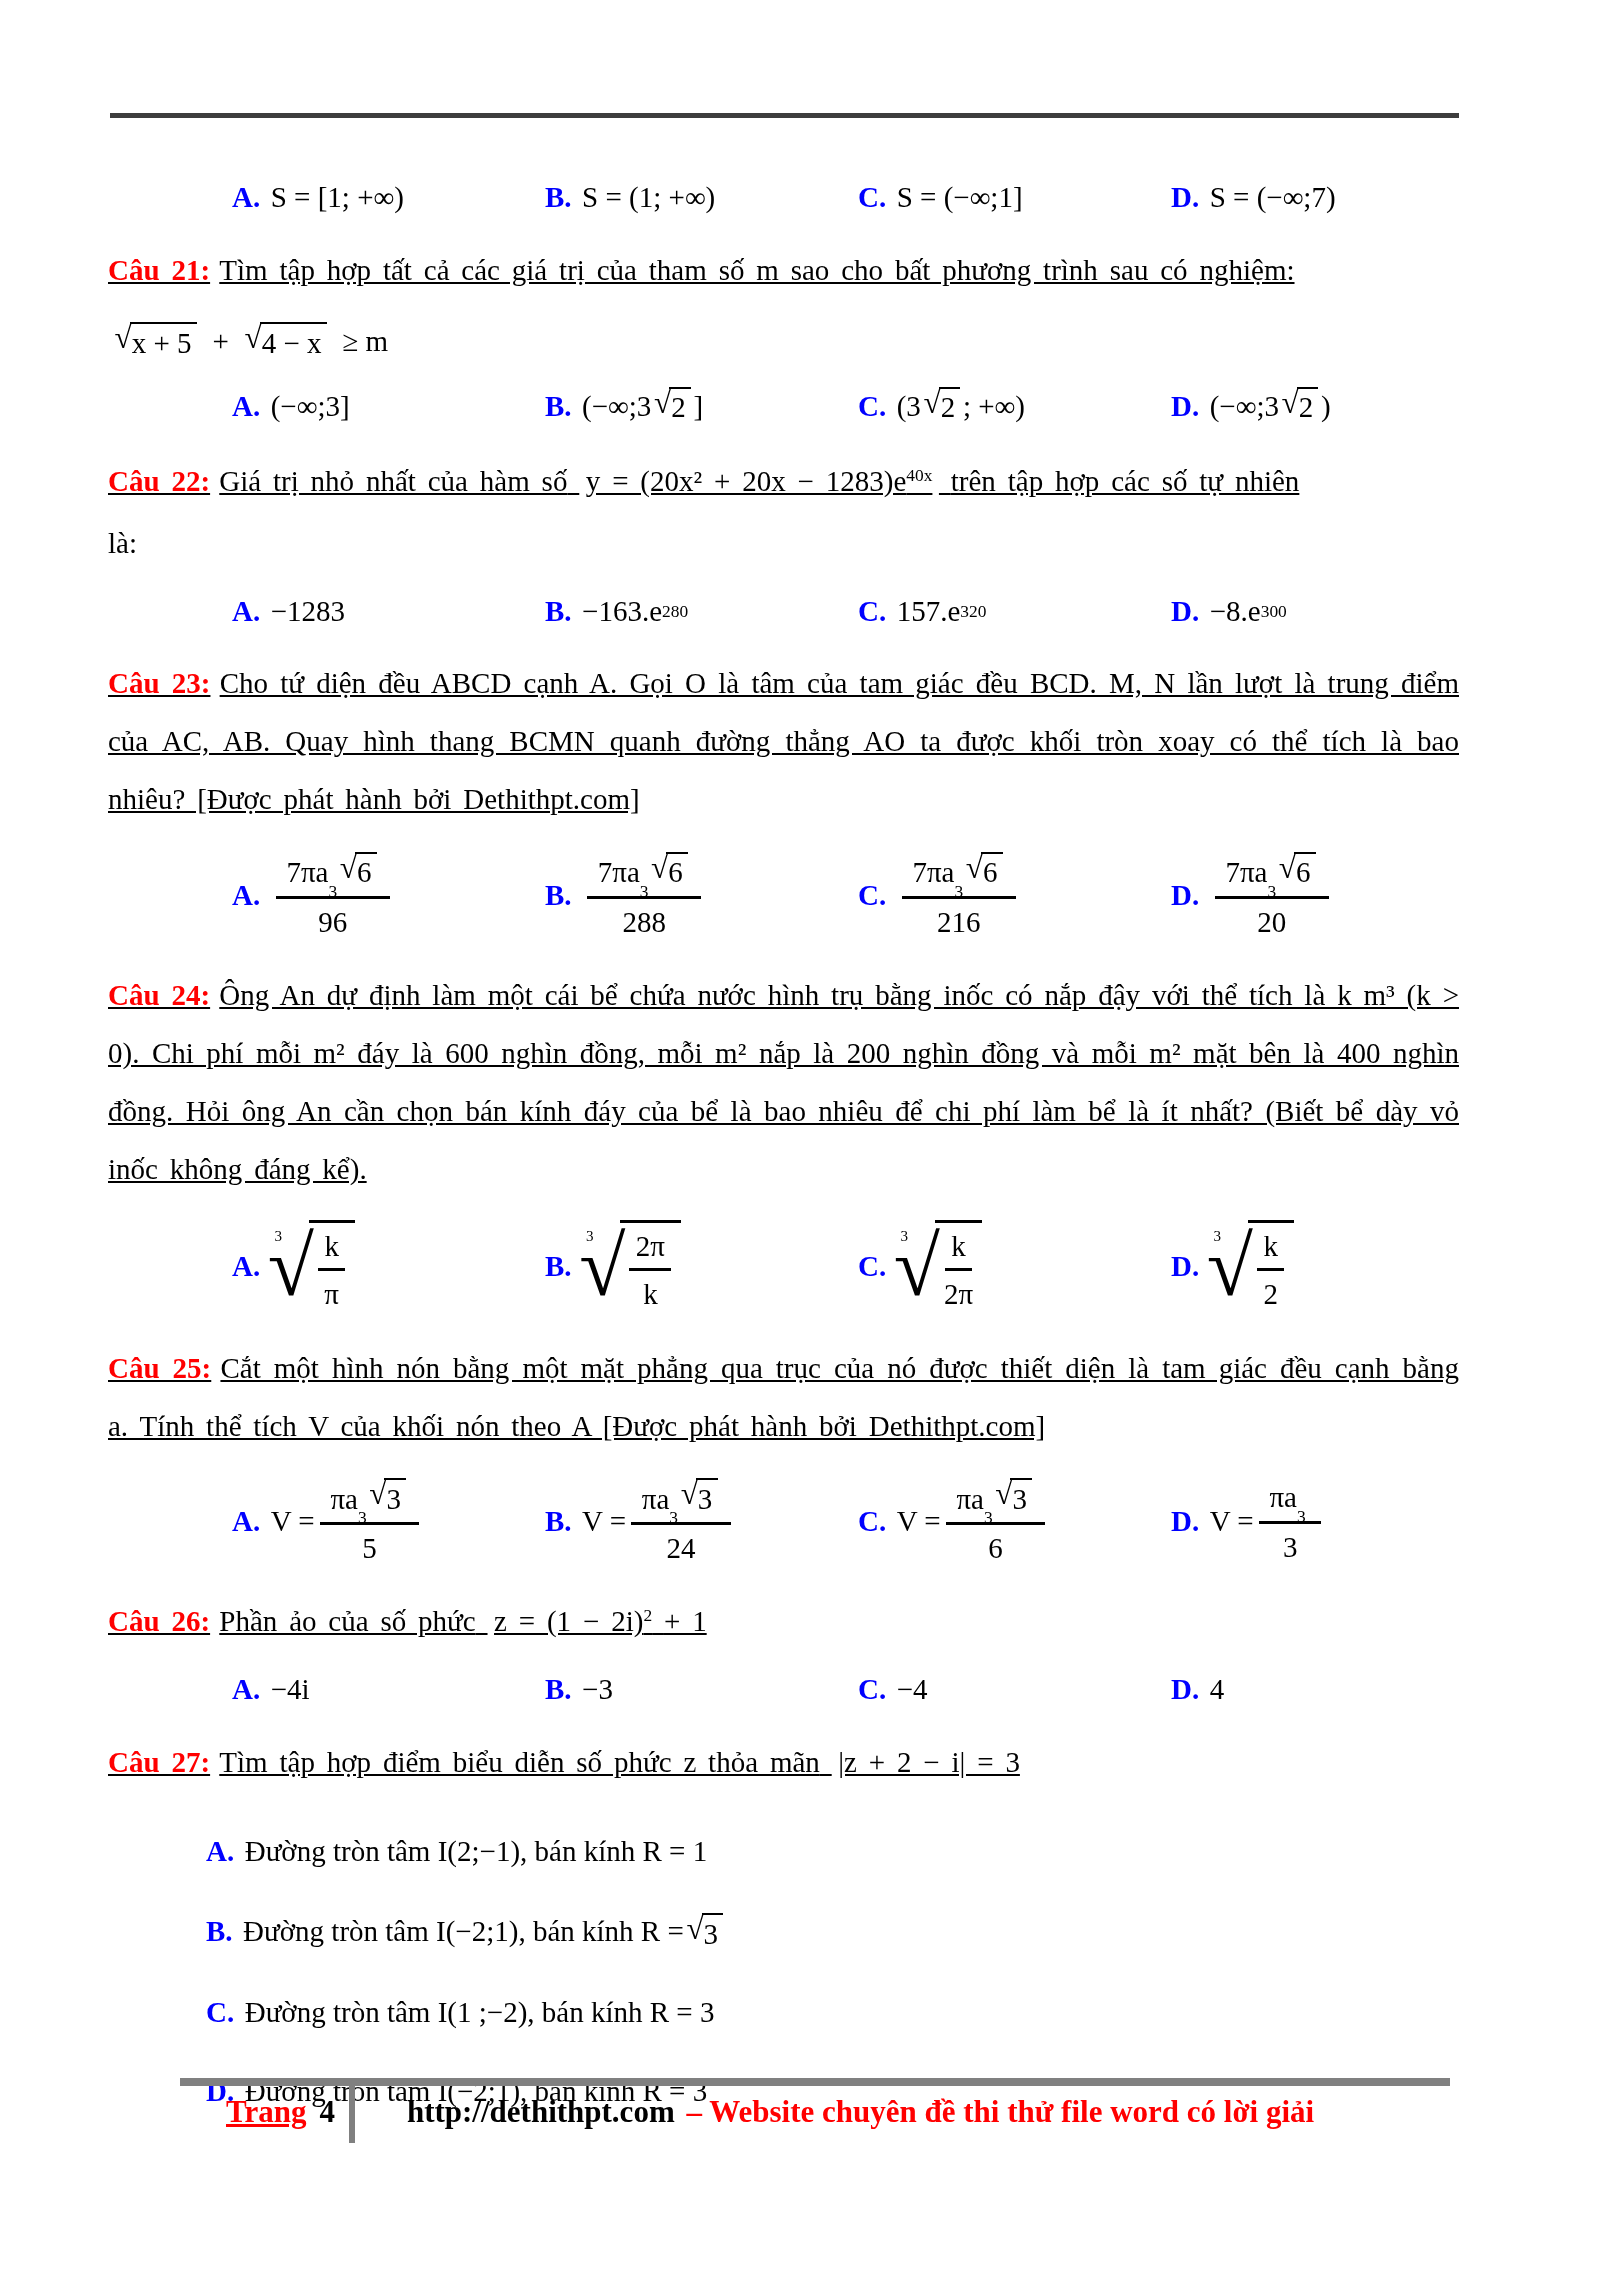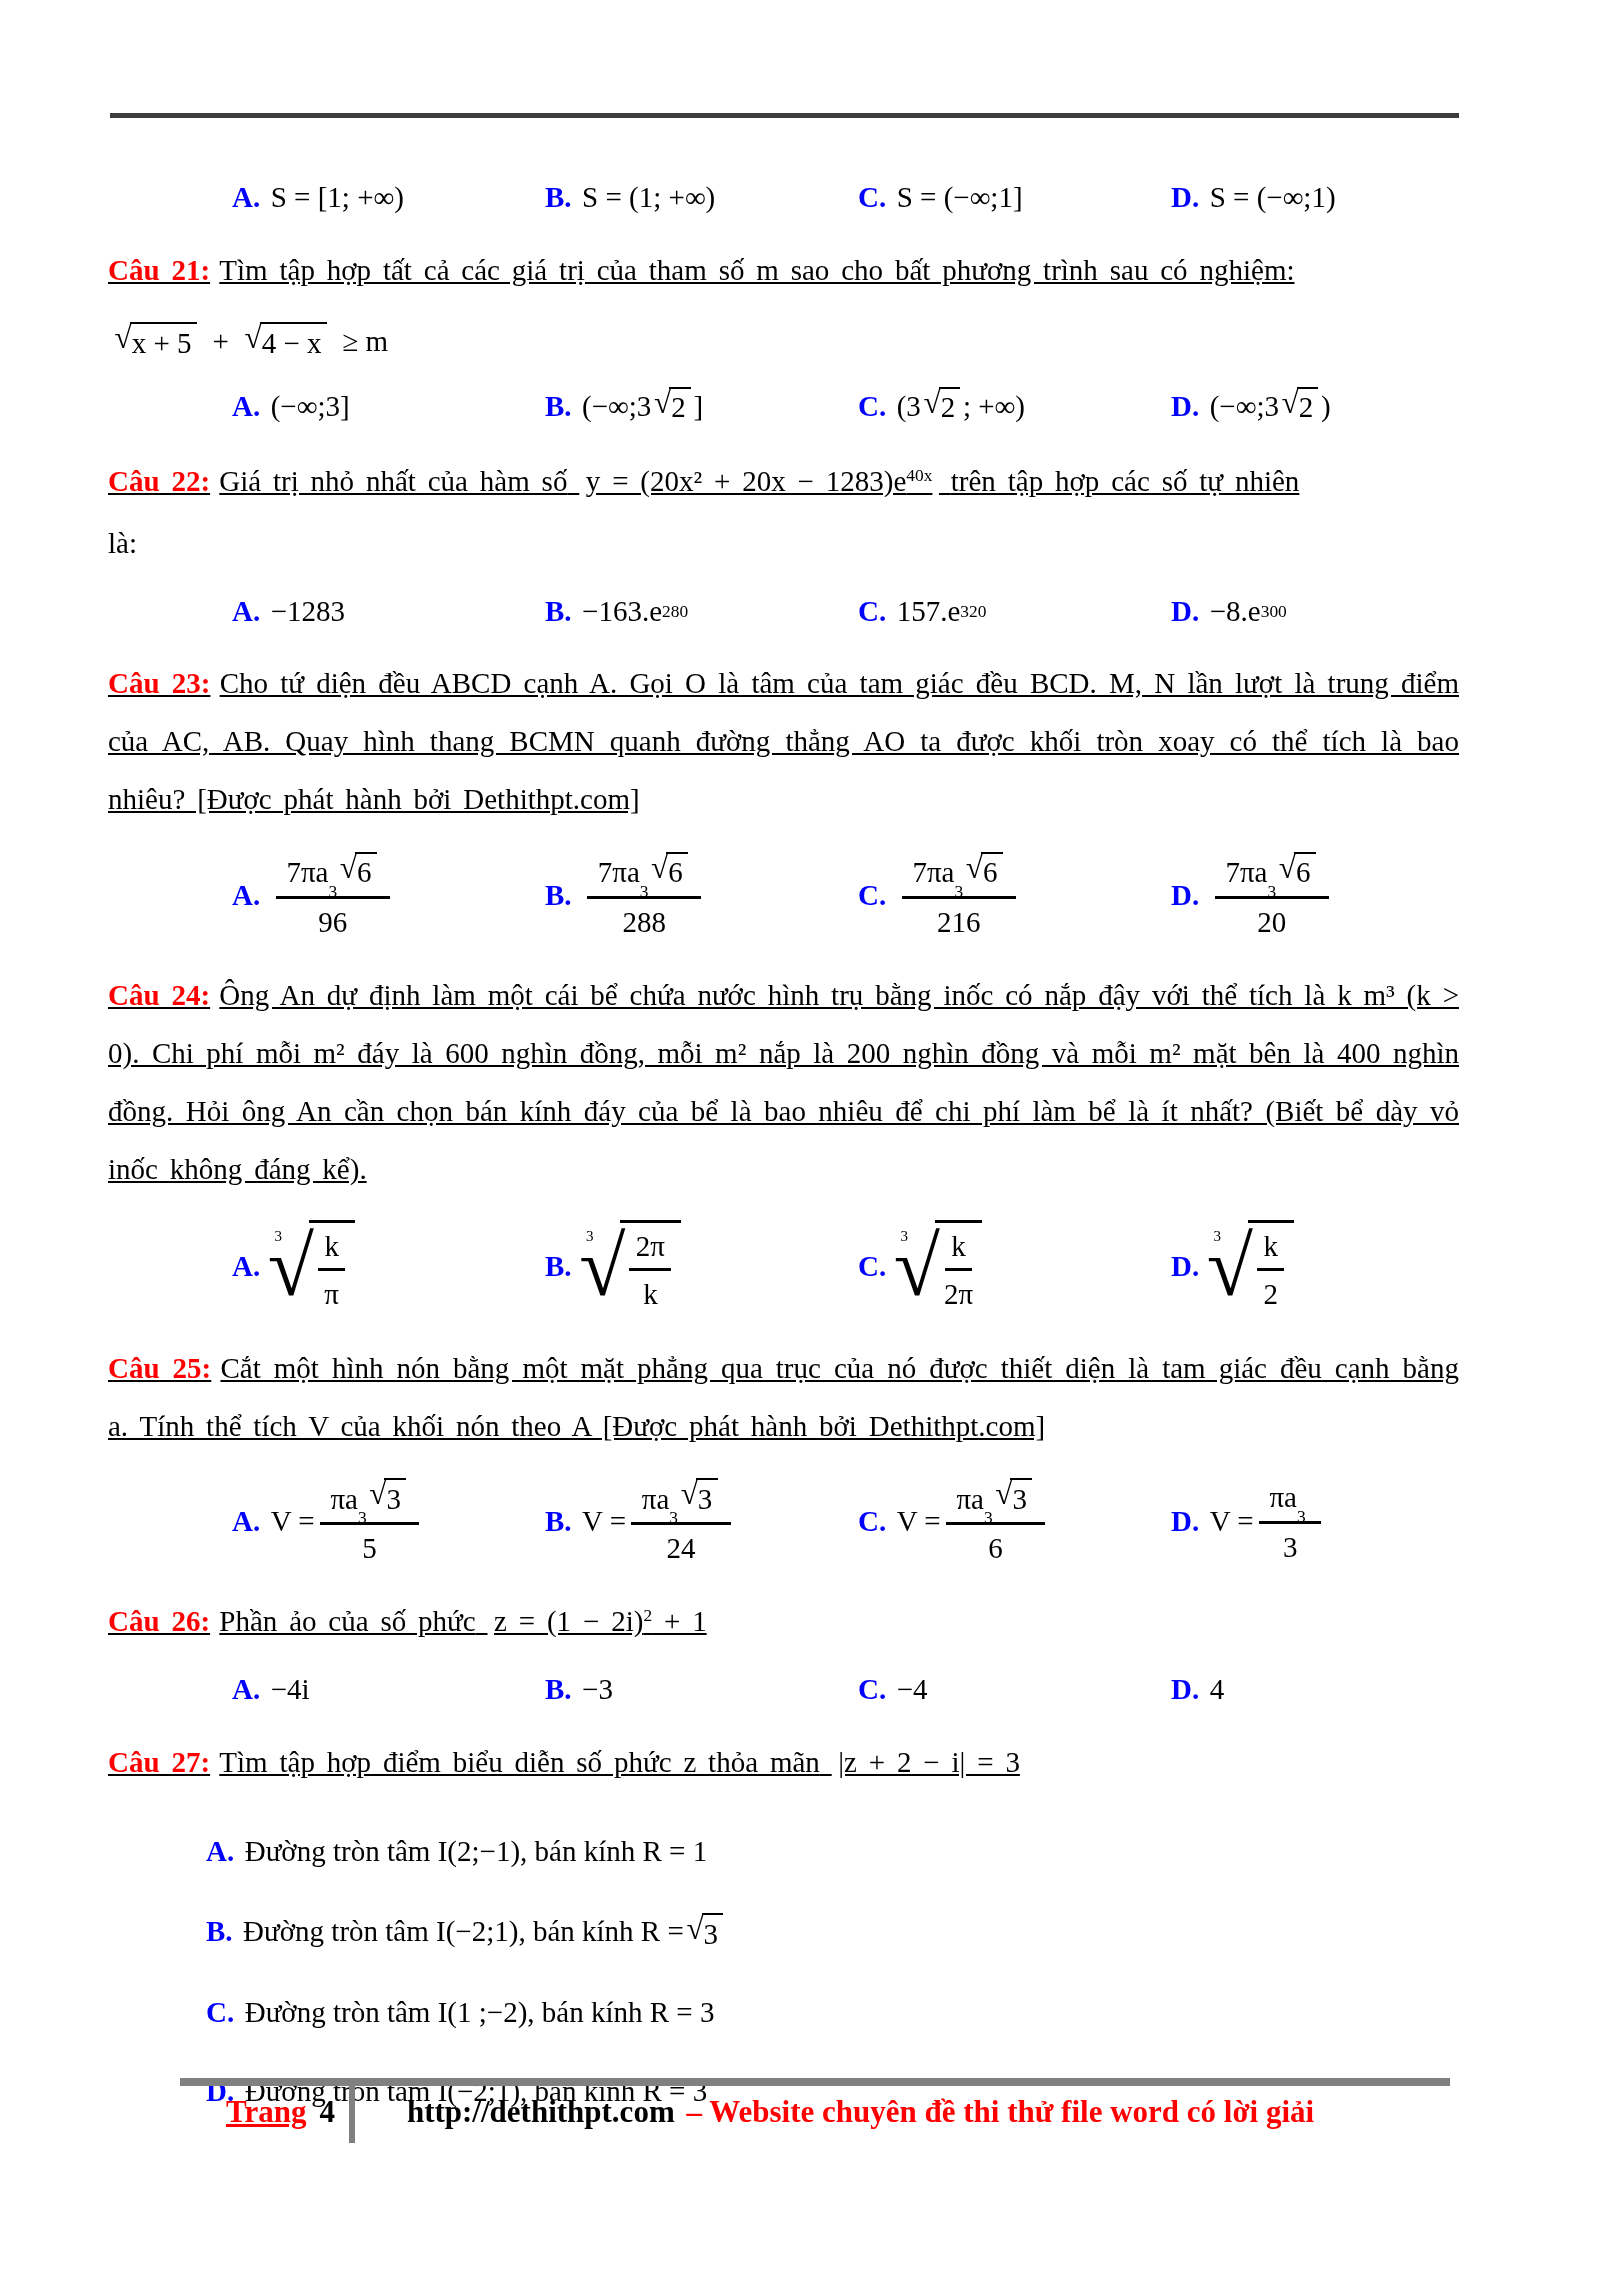--- a/index.html
+++ b/index.html
@@ -107,21 +107,21 @@
       <div class="opt">
         <span class="letter">B.</span>
         <span class="optbody">S = (1; +∞)</span>
       </div>
       <div class="opt">
         <span class="letter">C.</span>
         <span class="optbody">S = (−∞;1]</span>
       </div>
       <div class="opt">
         <span class="letter">D.</span>
-        <span class="optbody">S = (−∞;1)</span>
+        <span class="optbody">S = (−∞;7)</span>
       </div>
     </div>
 
     <p class="qpara">
       <span class="qlabel">Câu 21:</span><span>Tìm tập hợp tất cả các giá trị của tham số m sao cho bất phương trình sau có nghiệm:</span>
     </p>
     <div class="formula-line">
       <span class="sqrt">
           <span class="sign">√</span>
           <span class="under">x + 5</span>

